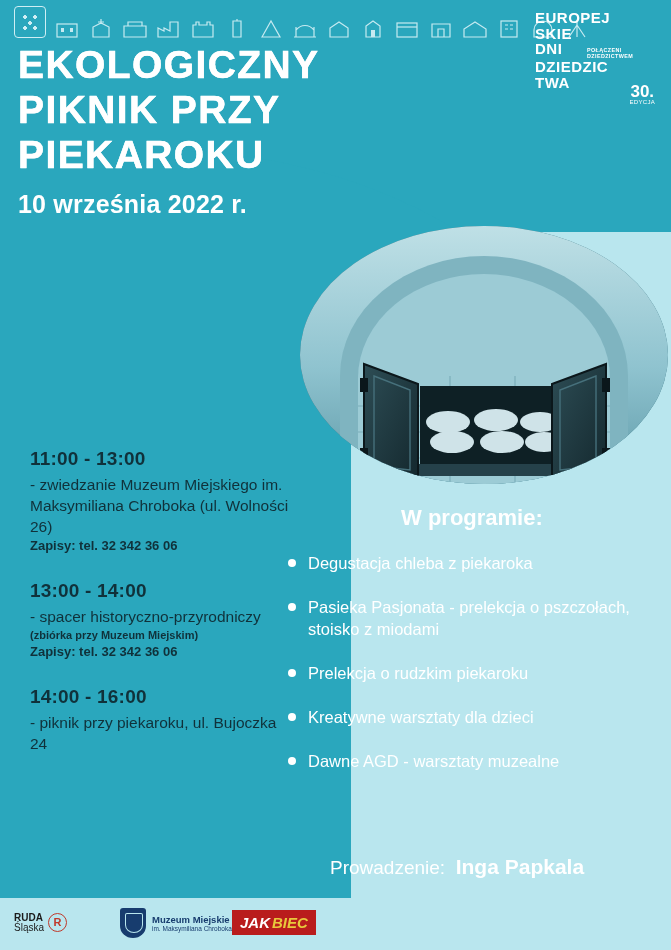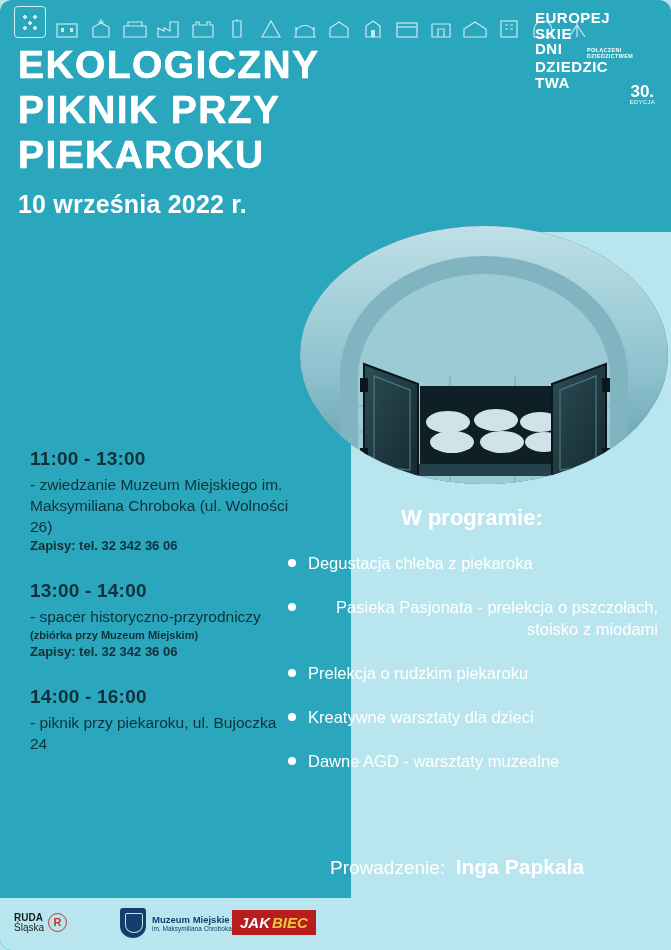--- a/index.html
+++ b/index.html
@@ -3,21 +3,21 @@
 <meta charset="utf-8">
 <style>
   html,body{margin:0;padding:0;}
   body{
     width:671px;height:950px;
     font-family:"Liberation Sans",sans-serif;
     background:#b9e6ee;
     overflow:hidden;
     position:relative;
   }
-  .poster{position:absolute;inset:0;overflow:hidden;border-radius:12px;}
+  .poster{position:absolute;inset:0;overflow:hidden;}
 
   
   .topband{
     position:absolute;left:0;top:0;width:671px;height:232px;
     background:#2aa7bd;
   }
   
   .teal-blob{
     position:absolute;left:-180px;top:150px;
     width:800px;height:840px;
@@ -108,21 +108,21 @@
   .blk .small{font-size:13px;line-height:17px;font-weight:bold;color:#10313a;}
   .blk .tiny{font-size:11px;line-height:16px;font-weight:bold;color:#10313a;}
 
   
   .program-title{
     position:absolute;left:385px;top:505px;color:#ffffff;font-weight:bold;font-size:22px;margin-left:16px;
   }
   .program{
     position:absolute;left:288px;top:552px;width:370px;color:#ffffff;
   }
-  .pitem{display:flex;gap:12px;margin-bottom:22px;align-items:flex-start;text-align:right;}
+  .pitem{display:flex;gap:12px;margin-bottom:22px;align-items:flex-start;}
   .bullet{
     width:8px;height:8px;border-radius:50%;background:#ffffff;flex:0 0 auto;margin-top:7px;
   }
   .ptext{font-size:16.5px;line-height:22px;}
   .prow{
     position:absolute;left:330px;top:855px;color:#ffffff;font-size:19px;
   }
   .prow b{font-size:21px;}
   .free{
     position:absolute;left:398px;top:906px;color:#ffffff;font-weight:bold;font-size:21px;

